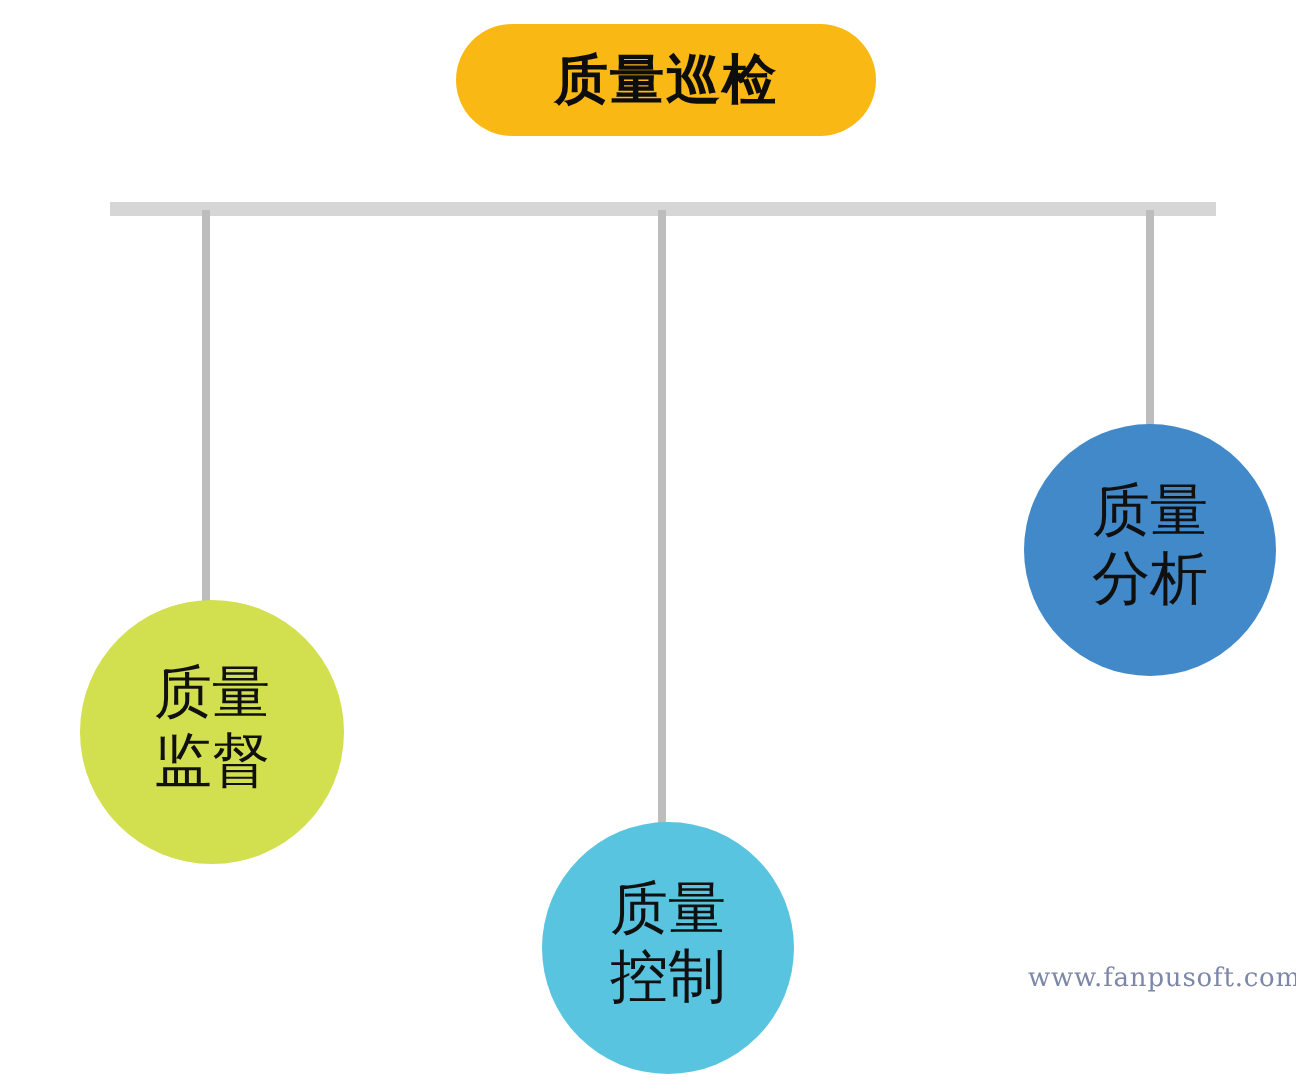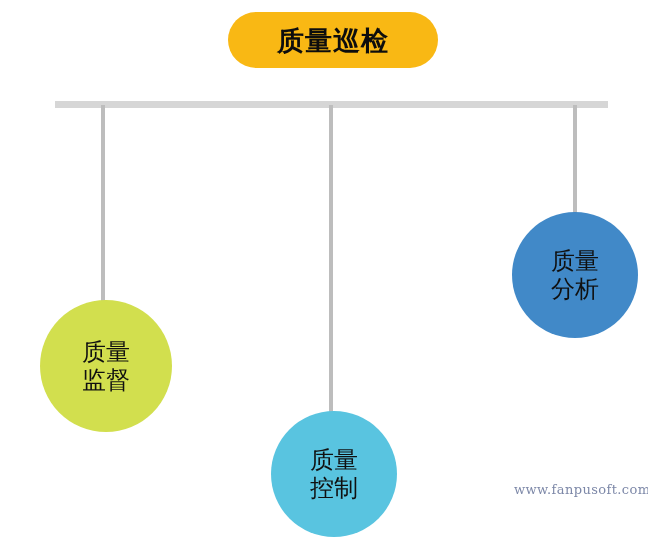--- a/index.html
+++ b/index.html
@@ -65,26 +65,26 @@
   
   .node {
     position: absolute;
     border-radius: 50%;
     display: flex;
     flex-direction: column;
     align-items: center;
     justify-content: center;
   }
   .node-label {
-    font-size: 24px;
+    font-size: 29px;
     color: #101010;
     line-height: 1.18;
     text-align: center;
     white-space: pre-line;
-    font-family: Liberation Serif, serif;
+    font-family: Liberation Mono, monospace;
   }
   .node-supervision {
     left: 40px;
     top: 300px;
     width: 132px;
     height: 132px;
     background: #d2df4e;
   }
   .node-control {
     left: 271px;

